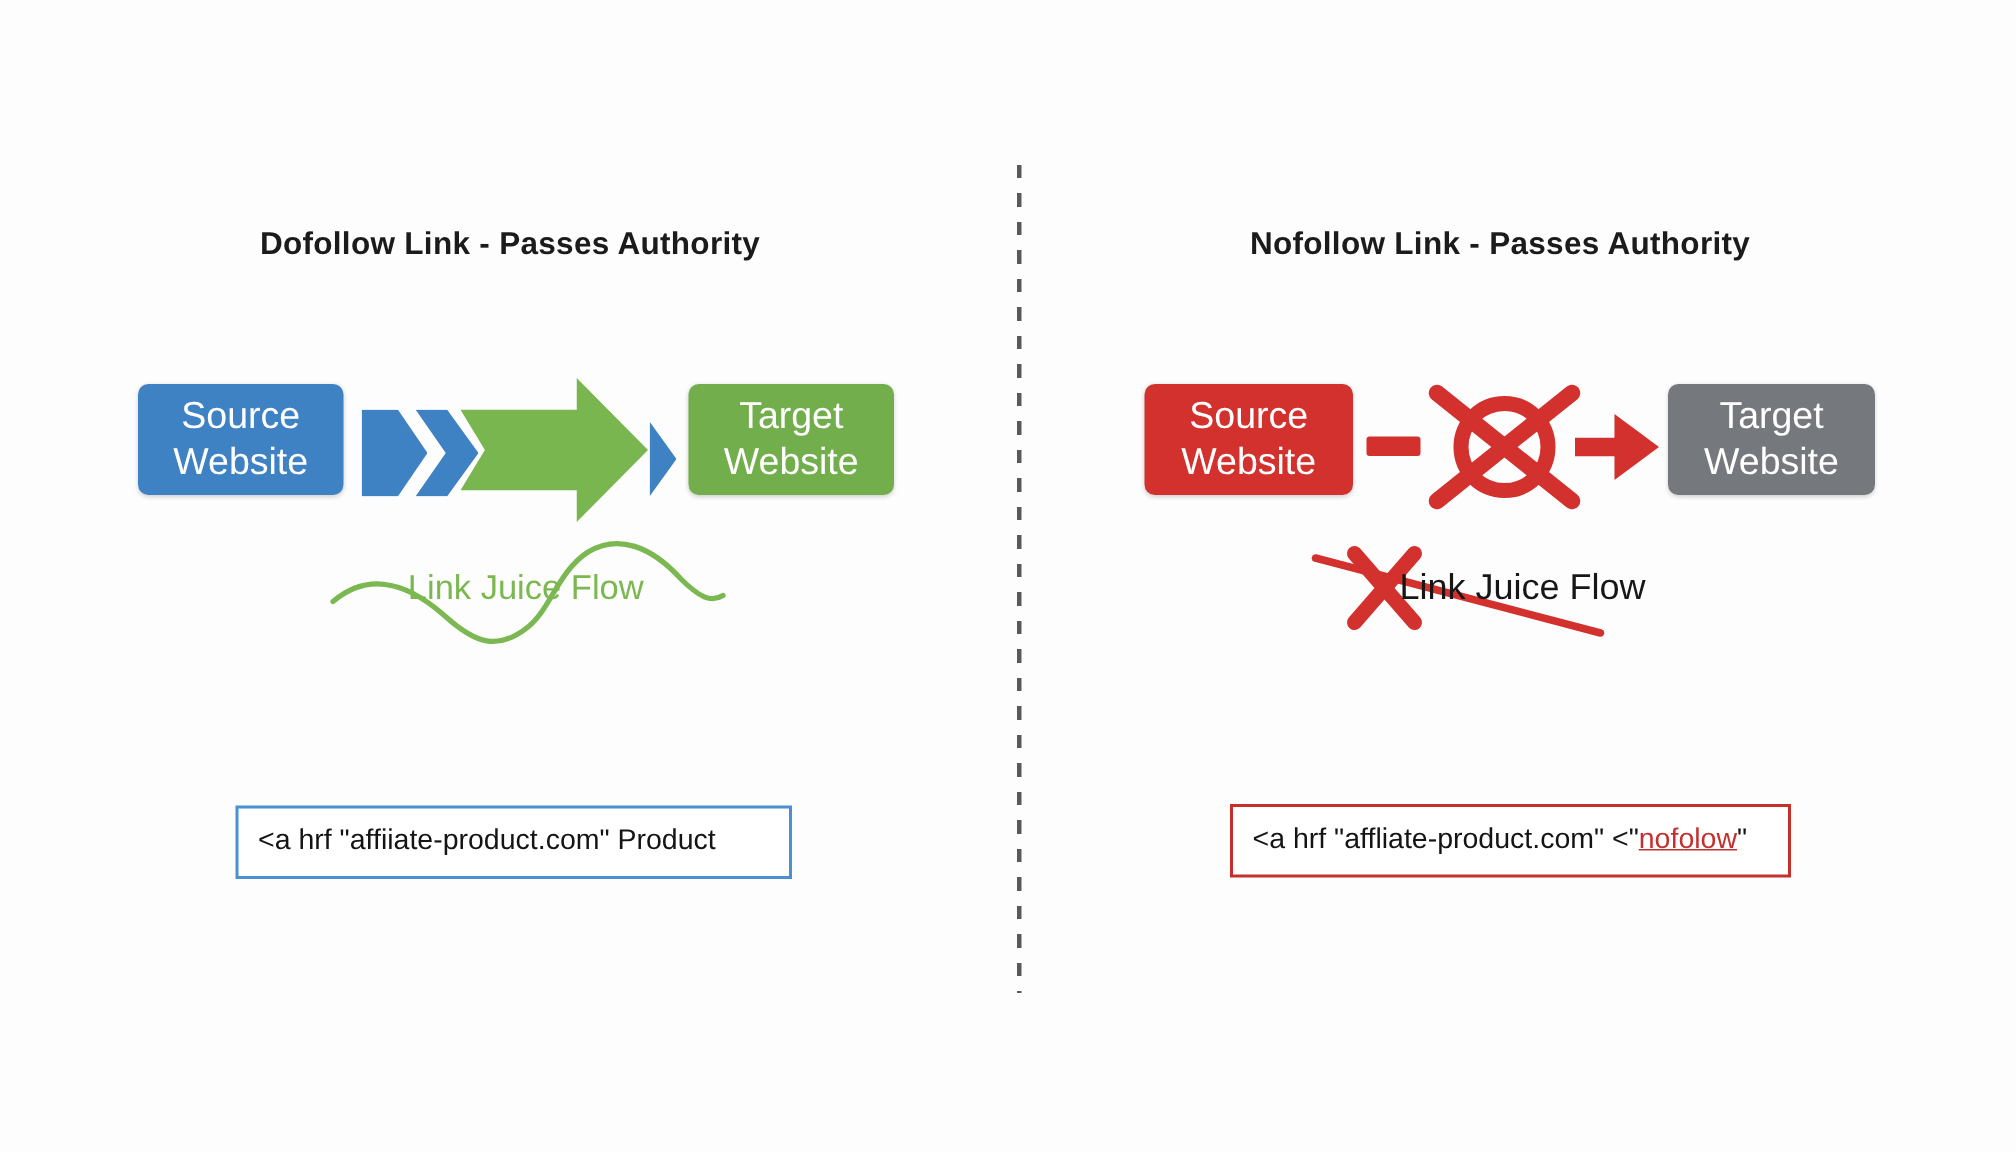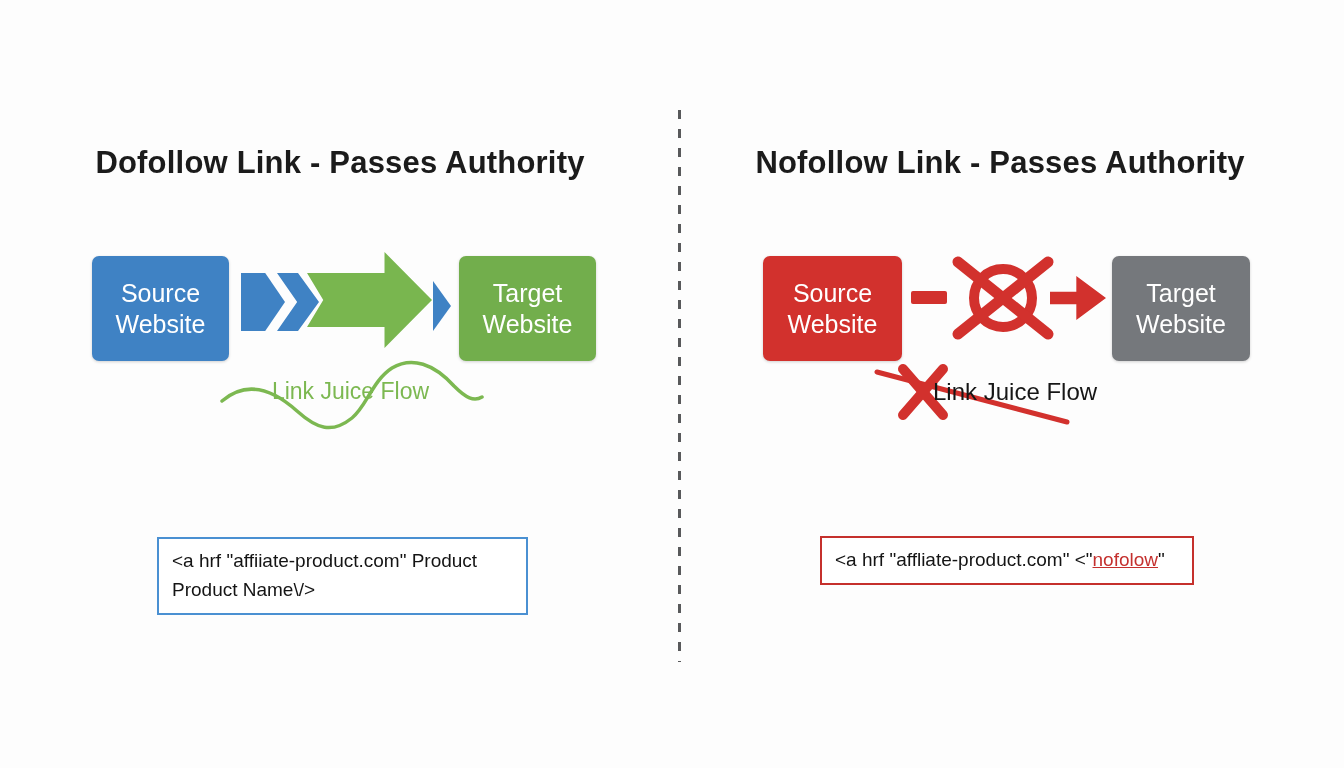--- a/index.html
+++ b/index.html
@@ -4,31 +4,31 @@
 <style>
   html,body{margin:0;padding:0;}
   body{
     width:1344px;height:768px;position:relative;overflow:hidden;
     background:#fdfdfd;
     font-family:"Liberation Sans", sans-serif;
   }
   .abs{position:absolute;}
   .panel-title{
     top:147px;height:32px;line-height:32px;
-    text-align:center;font-size:31px;font-weight:700;color:var(--title,#1b1b1b);
+    text-align:center;font-size:21px;font-weight:700;color:var(--title,#1b1b1b);
     letter-spacing:0.2px;
   }
   #left-title{left:0;width:680px;}
   #right-title{left:680px;width:640px;}
   .divider{
     left:678px;top:110px;width:3px;height:552px;
     background:repeating-linear-gradient(to bottom,var(--divider,#58595b) 0 9px,transparent 9px 19px);
   }
   .site-box{
-    width:137px;height:105px;border-radius:7px;
+    width:137px;height:74px;border-radius:7px;
     display:flex;flex-direction:column;align-items:center;justify-content:center;
     color:#fff;font-size:25px;line-height:31px;font-weight:400;
     box-shadow:0 1px 3px rgba(0,0,0,0.18);
   }
   #l-source{left:92px;top:256px;background:var(--blue,#3f82c4);}
   #l-target{left:459px;top:256px;background:var(--green,#72ae4c);}
   #r-source{left:763px;top:256px;width:139px;background:var(--red,#d2312d);}
   #r-target{left:1112px;top:256px;width:138px;background:var(--gray,#75787c);}
   .chev1{
     left:241px;top:273px;width:44px;height:58px;background:var(--blue,#3f82c4);
@@ -100,21 +100,20 @@
   <span>Website</span>
 </div>
 
 <svg class="abs" id="wave-svg" width="280" height="82" viewBox="0 0 280 82">
   <path d="M 10 45 C 30 28, 55 28, 85 55 C 105 73, 120 78, 140 62 C 155 50, 160 25, 180 12 C 200 0, 222 8, 242 30 C 254 42, 262 46, 270 41"></path>
 </svg>
 <div class="abs" id="l-flow-label">Link Juice Flow</div>
 
 <div class="abs code-box" id="l-code">
   <div>&lt;a hrf  "affiiate-product.com" Product</div>
-  <div>Product Name\/&gt;</div>
 </div>
 
 <div class="abs site-box" id="r-source">
   <span>Source</span>
   <span>Website</span>
 </div>
 
 <div class="abs red-dash"></div>
 
 <svg class="abs" id="r-cross-svg" style="left:950px;top:250px;" width="106" height="96" viewBox="0 0 106 96">

